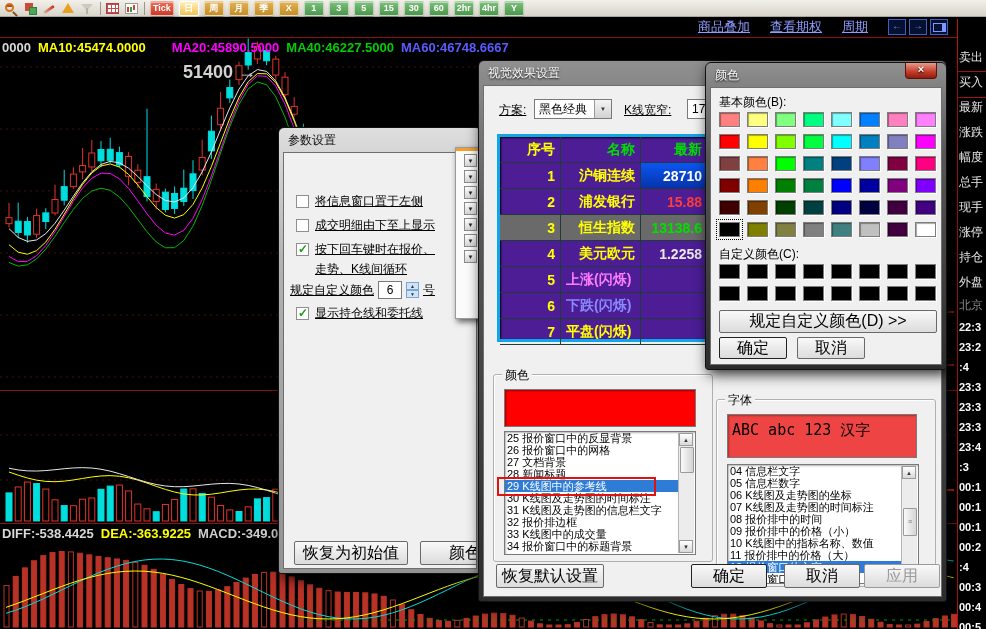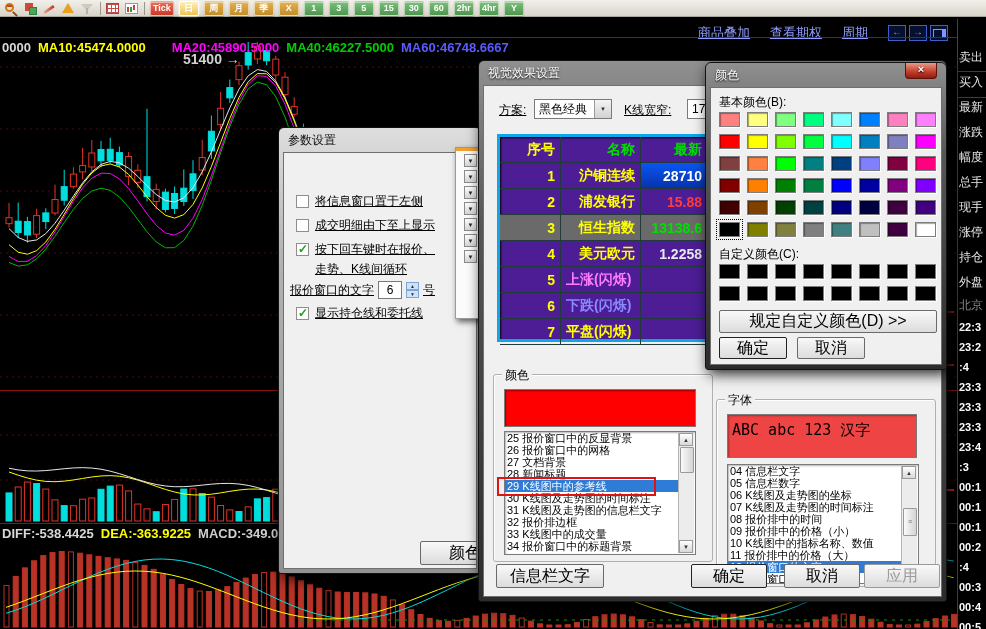--- a/index.html
+++ b/index.html
@@ -28,33 +28,33 @@
   .i-chart::before{content:"";position:absolute;left:1px;bottom:1px;width:2px;height:5px;background:#d04030;box-shadow:3px 0 0 #28a048,6px -2px 0 #d04030;}
   .pbtn{height:13px;min-width:14px;padding:0 2px;border-radius:2px;color:#fff;font-size:9px;font-weight:bold;
         display:flex;align-items:center;justify-content:center;flex:0 0 auto;
         border:1px solid rgba(255,255,255,.55);box-shadow:inset 0 1px 0 rgba(255,255,255,.45),0 1px 1px rgba(0,0,0,.25);}
   .pbtn.tick{background:linear-gradient(#e8705c,#cc3a26);}
   .pbtn.cn{background:linear-gradient(#e2b254,#c38d2a);}
   .pbtn.cn.active{background:linear-gradient(#fff0bd,#f2c351);border:1px solid #fff;box-shadow:0 0 3px #fff;color:#fff;}
   .pbtn.num{background:linear-gradient(#7cc07c,#4d964d);}
   
   .menubar{position:absolute;top:17px;left:0;width:958px;height:19px;background:#000;display:flex;align-items:center;
-           justify-content:flex-end;gap:20px;padding-right:10px;box-sizing:border-box;z-index:2;margin-top:6px;}
+           justify-content:flex-end;gap:20px;padding-right:10px;box-sizing:border-box;z-index:2;}
   .mlink{color:#8e9bff;font-size:13px;text-decoration:underline;cursor:pointer;}
   .micons{display:flex;gap:3px;}
   .micon{width:16px;height:14px;border:1px solid #3d5fc8;color:#7e96ff;font-size:10px;line-height:12px;text-align:center;background:#061030;}
   .split-box{display:inline-block;width:8px;height:7px;border:1px solid #7e96ff;border-right-width:4px;margin-top:3px;}
   .redline{position:absolute;top:37px;left:0;width:958px;height:1px;background:#8d1212;z-index:2;}
   
   svg.pane{position:absolute;left:0;z-index:0;}
   .infoline{position:absolute;left:2px;font-size:13px;font-weight:bold;white-space:nowrap;z-index:1;letter-spacing:0;}
   .t-white{color:#d8d8d8;} .t-yellow{color:#ffff00;} .t-magenta{color:#ff00ff;margin-left:19px;}
   .t-green{color:#00cc00;} .t-blue{color:#5b5bff;} .t-ltgray{color:#cfcfcf;}
   .infoline span{margin-right:7px;}
-  .anno{position:absolute;left:183px;top:51px;color:#d2d2d2;font-size:14px;font-weight:bold;z-index:1;}
+  .anno{position:absolute;left:183px;top:62px;color:#d2d2d2;font-size:18px;font-weight:bold;z-index:1;}
   .tickdash{position:absolute;width:7px;height:2px;background:#c22;z-index:3;}
   
   .vline{position:absolute;left:957px;top:19px;width:1px;height:610px;background:#bb1111;z-index:4;}
   .sidebar{position:absolute;left:958px;top:37px;width:28px;height:592px;background:#000;z-index:4;}
   .sb-list{position:absolute;top:8px;left:1px;right:0;}
   .sb-list>div{height:25px;line-height:25px;color:#e8e8e8;font-size:12px;white-space:nowrap;overflow:hidden;}
   .sb-sep{position:absolute;left:0;right:0;height:1px;background:#a51212;}
   .sb-region{position:absolute;top:260px;left:1px;color:#8a8a8a;font-size:12px;}
   .tm-list{position:absolute;top:280px;left:1px;right:0;}
   .tm-list>div{height:20px;line-height:20px;color:#fff;font-weight:bold;font-size:11px;white-space:nowrap;overflow:hidden;}
@@ -546,32 +546,33 @@
         <span class="lbl">成交明细由下至上显示</span>
       </div>
       <div class="prow-abs" style="left:12px;top:88px;">
         <span class="cb checked"></span>
         <span class="lbl">按下回车键时在报价、</span>
       </div>
       <div class="prow-abs" style="left:31px;top:108px;">
         <span class="lbl">走势、K线间循环</span>
       </div>
       <div class="prow-abs" style="left:6px;top:128px;gap:4px;">
-        <span class="lbl">报价窗口的文字</span>
+        <span class="lbl">规定自定义颜色</span>
         <span class="spinbox">6</span>
         <span class="spinbtns">
           <span>▲</span>
           <span>▼</span>
         </span>
         <span class="lbl">号</span>
       </div>
       <div class="prow-abs" style="left:12px;top:152px;">
         <span class="cb checked"></span>
         <span class="lbl">显示持仓线和委托线</span>
       </div>
+      <div class="btn" style="left:10px;top:388px;width:112px;height:22px;">恢复为初始值</div>
       <div class="btn" style="left:136px;top:388px;width:120px;height:22px;">颜色和字</div>
     </div>
   </div>
 
   <div class="combo-strip">
     <div class="cs-top"></div>
     <div class="cs-arrow">▼</div>
     <div class="cs-arrow">▼</div>
     <div class="cs-arrow">▼</div>
     <div class="cs-arrow">▼</div>
@@ -689,21 +690,21 @@
               <div>13 报价窗口的数字</div>
             </div>
           <div class="vscroll">
             <div class="sarrow up">▲</div>
             <div class="sthumb" style="top:42px;height:26px;line-height:26px;">≡</div>
             <div class="sarrow dn">▼</div>
           </div>
         </div>
       </div>
 
-      <div class="btn" style="left:12px;top:478px;width:106px;height:22px;">信息栏文字</div>
+      <div class="btn" style="left:12px;top:478px;width:106px;height:22px;">恢复默认设置</div>
       <div class="btn" style="left:207px;top:478px;width:74px;height:22px;border-color:#222;">确定</div>
       <div class="btn" style="left:300px;top:478px;width:74px;height:22px;">取消</div>
       <div class="btn disabled" style="left:380px;top:478px;width:74px;height:22px;">应用</div>
     </div>
   </div>
 
   <div class="win dark" style="left:705px;top:62px;width:240px;height:306px;z-index:18;">
     <div class="tb">
       <span>颜色</span>
       <span class="xbtn">×</span>

